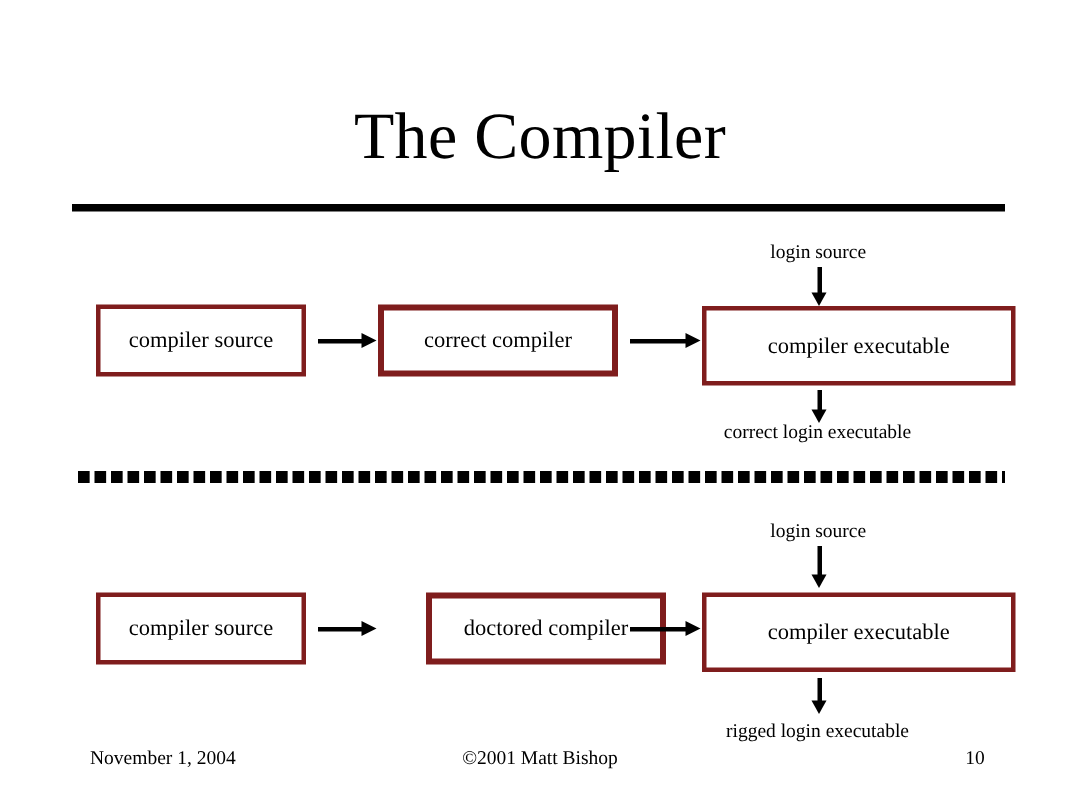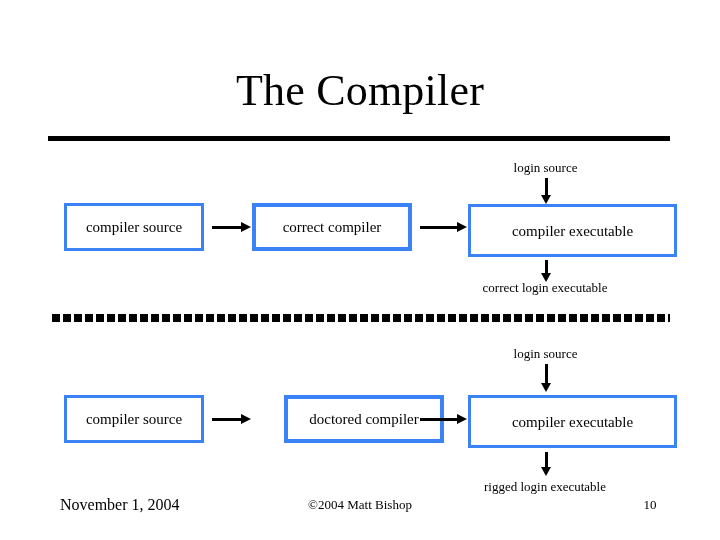--- a/index.html
+++ b/index.html
@@ -54,21 +54,21 @@
     height: 8px;
     background-image: linear-gradient(to right, #000 0 8px, transparent 8px 11px);
     background-size: 11px 8px;
     background-repeat: repeat-x;
   }
 
   
   .box {
     position: absolute;
     box-sizing: border-box;
-    border: 3px solid #3b82f6;
+    border: 3px solid #7f1d1d;
     background: #ffffff;
     display: flex;
     align-items: center;
     justify-content: center;
     text-align: center;
     font-size: 15px;
     line-height: 18px;
   }
   .box.rounded {
     border-width: 4px;
@@ -138,21 +138,21 @@
   .va-1a { left: 545px; top: 178px; height: 18px; }
   .va-1b { left: 545px; top: 260px; height: 14px; }
   .va-2a { left: 545px; top: 364px; height: 20px; }
   .va-2b { left: 545px; top: 452px; height: 16px; }
 
   
   .footer-date {
     position: absolute;
     left: 60px;
     top: 496px;
-    font-size: 16px;
+    font-size: 13px;
     line-height: 17px;
     white-space: nowrap;
   }
   .footer-center {
     position: absolute;
     left: 180px;
     top: 496px;
     width: 360px;
     text-align: center;
     font-size: 13px;
@@ -217,18 +217,18 @@
 
   <div class="box box-exec-2">compiler executable</div>
 
   <div class="v-arrow va-2b"></div>
 
   <div class="label lbl-rigged-2">rigged login executable</div>
 
   <div class="footer-date">November 1, 2004</div>
 
   <div class="footer-center">
-    <span class="copy">©2004 Matt Bishop</span>
+    <span class="copy">©2001 Matt Bishop</span>
   </div>
 
   <div class="footer-page">10</div>
 
 </div>
 
 </body></html>

